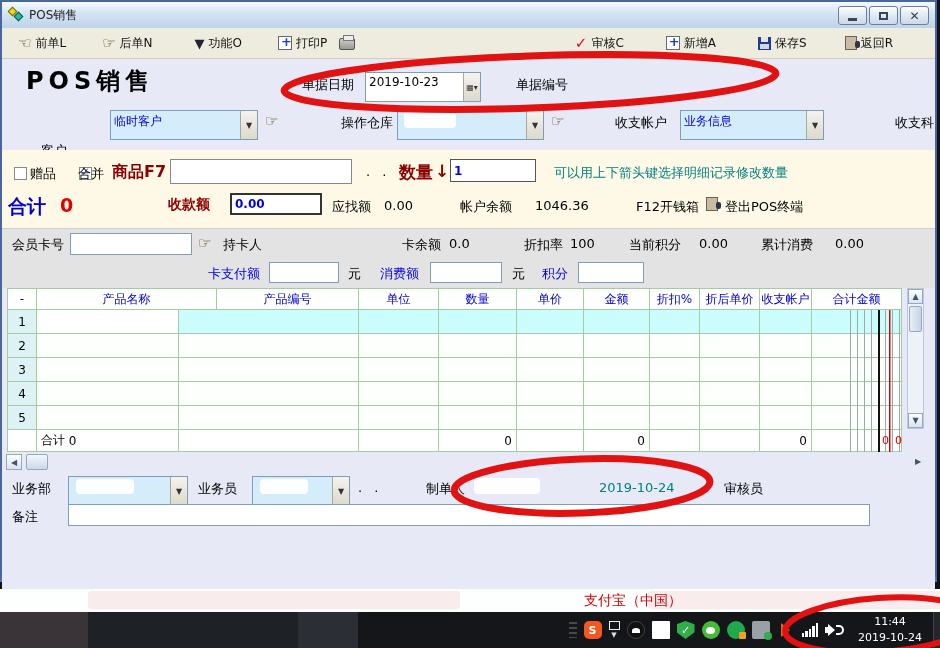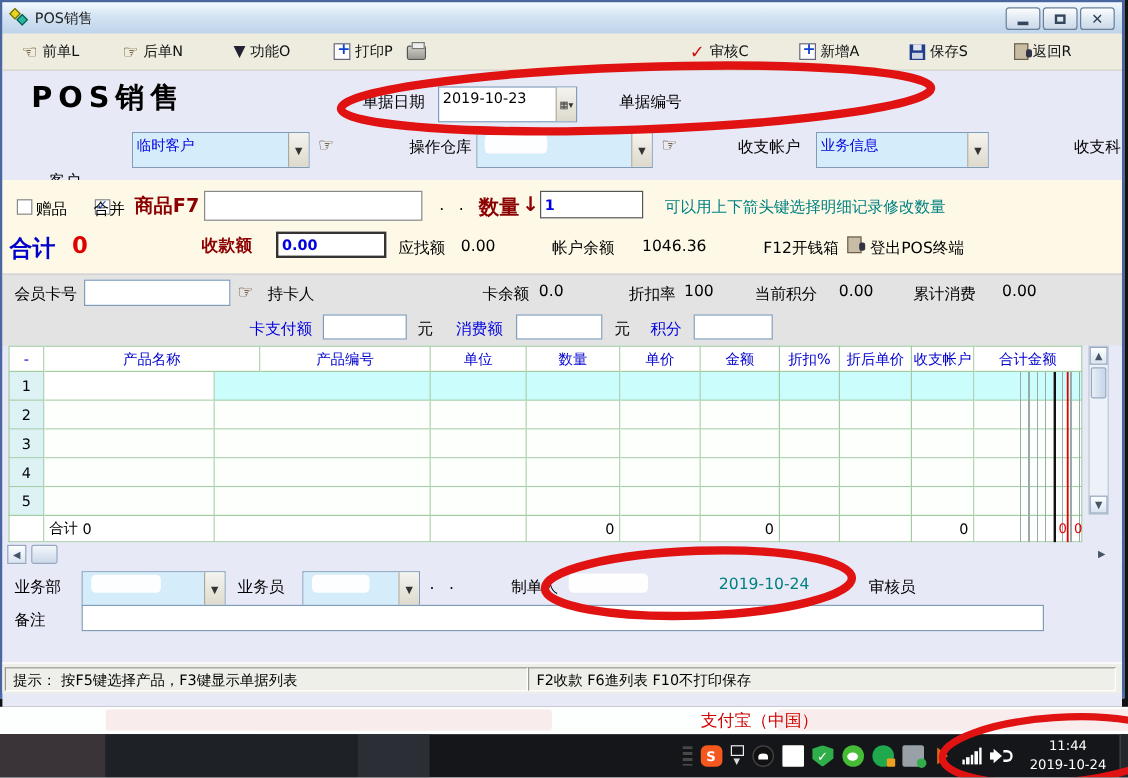--- a/index.html
+++ b/index.html
@@ -427,24 +427,20 @@
     <span class="abs lbl" style="left:356px; top:8px; letter-spacing:4px;">. .</span>
     <span class="abs lbl" style="left:424px; top:8px;">制单人</span>
     <div class="redact" style="left:472px; top:6px; width:66px; height:16px;"></div>
     <span class="abs teal" style="left:597px; top:8px;">2019-10-24</span>
     <span class="abs lbl" style="left:722px; top:8px;">审核员</span>
 
     <span class="abs lbl" style="left:10px; top:36px;">备注</span>
     <input class="abs inp" style="left: 66px; top: 32px; width: 802px; height: 22px;" value="">
 
 
-    <div class="statusbar">
-      <span class="spanel" style="width:436px; margin-left:2px;">提示： 按F5键选择产品，F3键显示单据列表</span>
-      <span class="spanel" style="width:490px;">F2收款 F6進列表 F10不打印保存</span>
-    </div>
   </div>
 
   <div class="alipay-strip">
     <span class="smudge" style="left:88px; width:372px;"></span>
     <span class="smudge" style="left:648px; width:400px;"></span>
     <span class="alipay-text">支付宝（中国）</span>
   </div>
 
   <div class="taskbar">
     <span class="tb-blur" style="left:0; width:88px; background:#3A3438;"></span>

